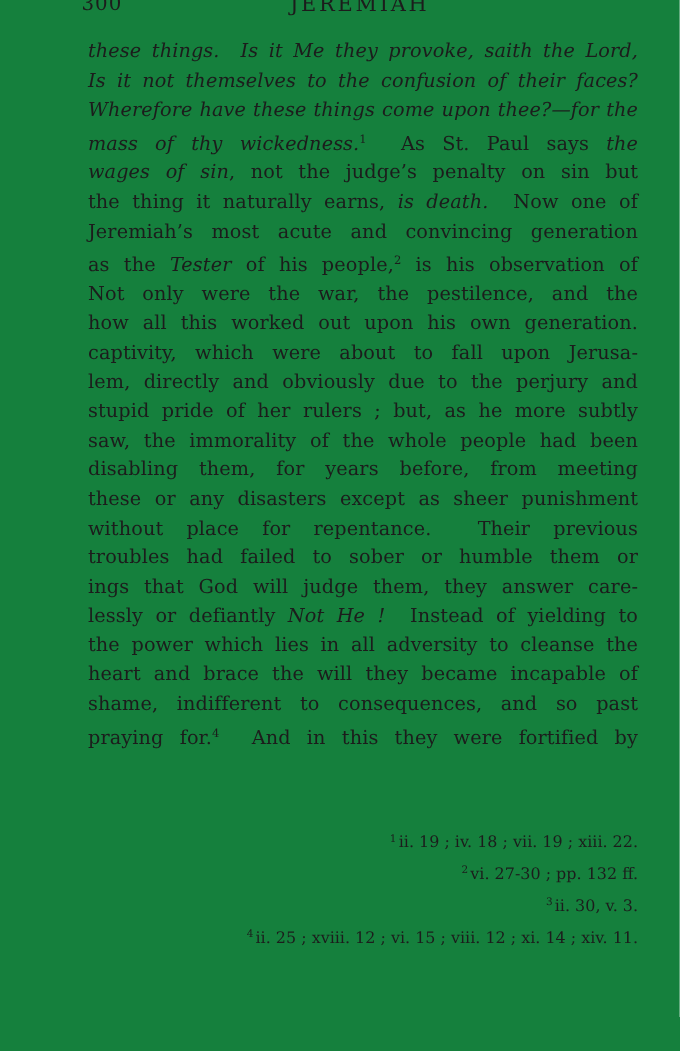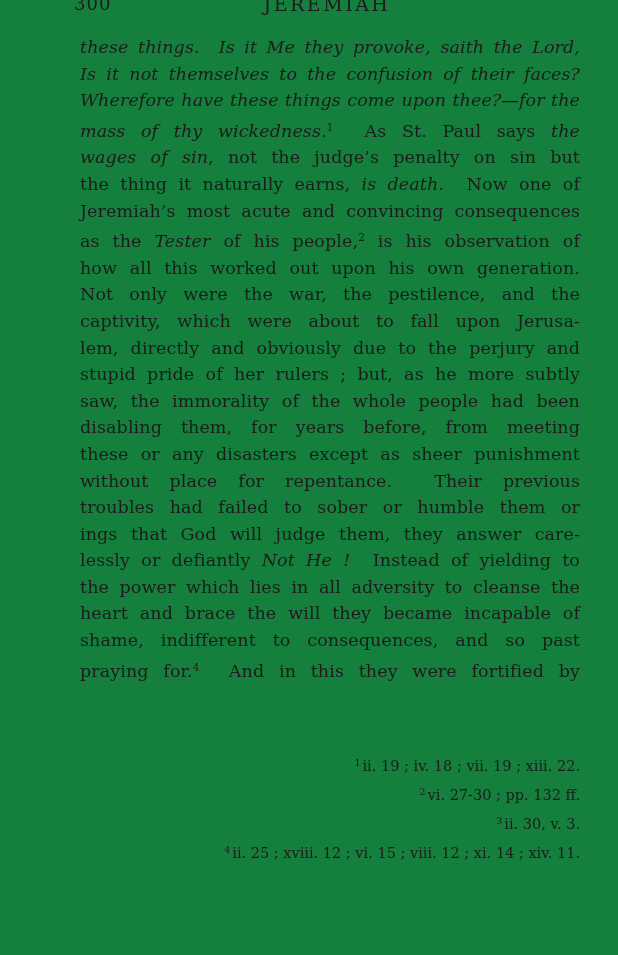--- a/index.html
+++ b/index.html
@@ -92,24 +92,24 @@
     </div>
   </div>
 
   <div class="body-block" id="body-lines">
       <div class="line"><span class="italic">these things.&nbsp; Is it Me they provoke, saith the Lord,</span></div>
       <div class="line"><span class="italic">Is it not themselves to the confusion of their faces?</span></div>
       <div class="line"><span class="italic">Wherefore have these things come upon thee?—for the</span></div>
       <div class="line"><span class="italic">mass of thy wickedness.</span><span class="sup">1</span><span>&nbsp; As St. Paul says </span><span class="italic">the</span></div>
       <div class="line"><span class="italic">wages of sin</span><span>, not the judge’s penalty on sin but</span></div>
       <div class="line"><span>the thing it naturally earns, </span><span class="italic">is death.</span><span>&nbsp; Now one of</span></div>
-      <div class="line"><span>Jeremiah’s most acute and convincing consequences</span></div>
+      <div class="line"><span>Jeremiah’s most acute and convincing generation</span></div>
       <div class="line"><span>as the </span><span class="italic">Tester</span><span> of his people,</span><span class="sup">2</span><span> is his observation of</span></div>
+      <div class="line"><span>Not only were the war, the pestilence, and the</span></div>
       <div class="line"><span>how all this worked out upon his own generation.</span></div>
-      <div class="line"><span>Not only were the war, the pestilence, and the</span></div>
       <div class="line"><span>captivity, which were about to fall upon Jerusa-</span></div>
       <div class="line"><span>lem, directly and obviously due to the perjury and</span></div>
       <div class="line"><span>stupid pride of her rulers ; but, as he more subtly</span></div>
       <div class="line"><span>saw, the immorality of the whole people had been</span></div>
       <div class="line"><span>disabling them, for years before, from meeting</span></div>
       <div class="line"><span>these or any disasters except as sheer punishment</span></div>
       <div class="line"><span>without place for repentance.&nbsp; Their previous</span></div>
       <div class="line"><span>troubles had failed to sober or humble them or</span></div>
       <div class="line"><span>ings that God will judge them, they answer care-</span></div>
       <div class="line"><span>lessly or defiantly </span><span class="italic">Not He !</span><span>&nbsp; Instead of yielding to</span></div>

